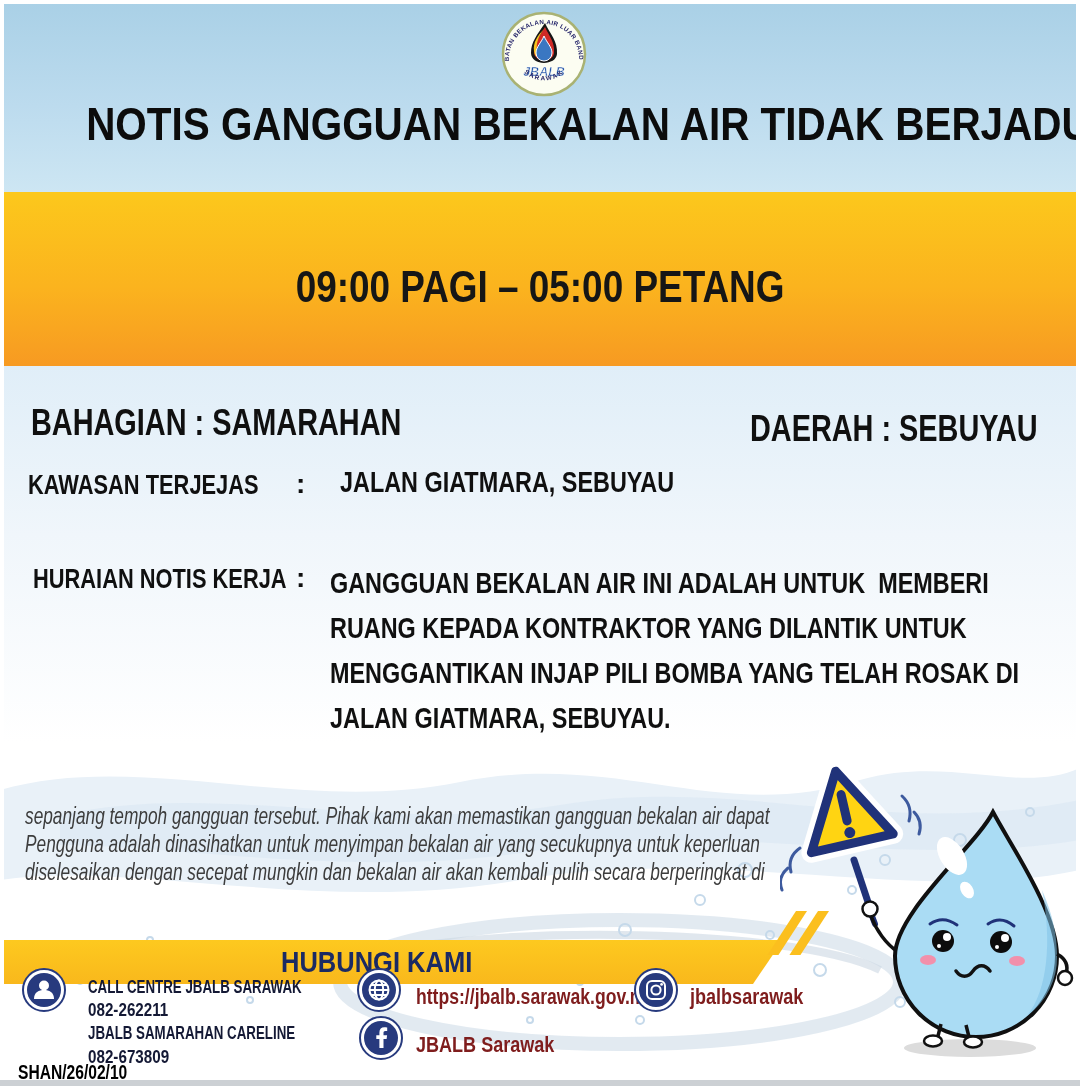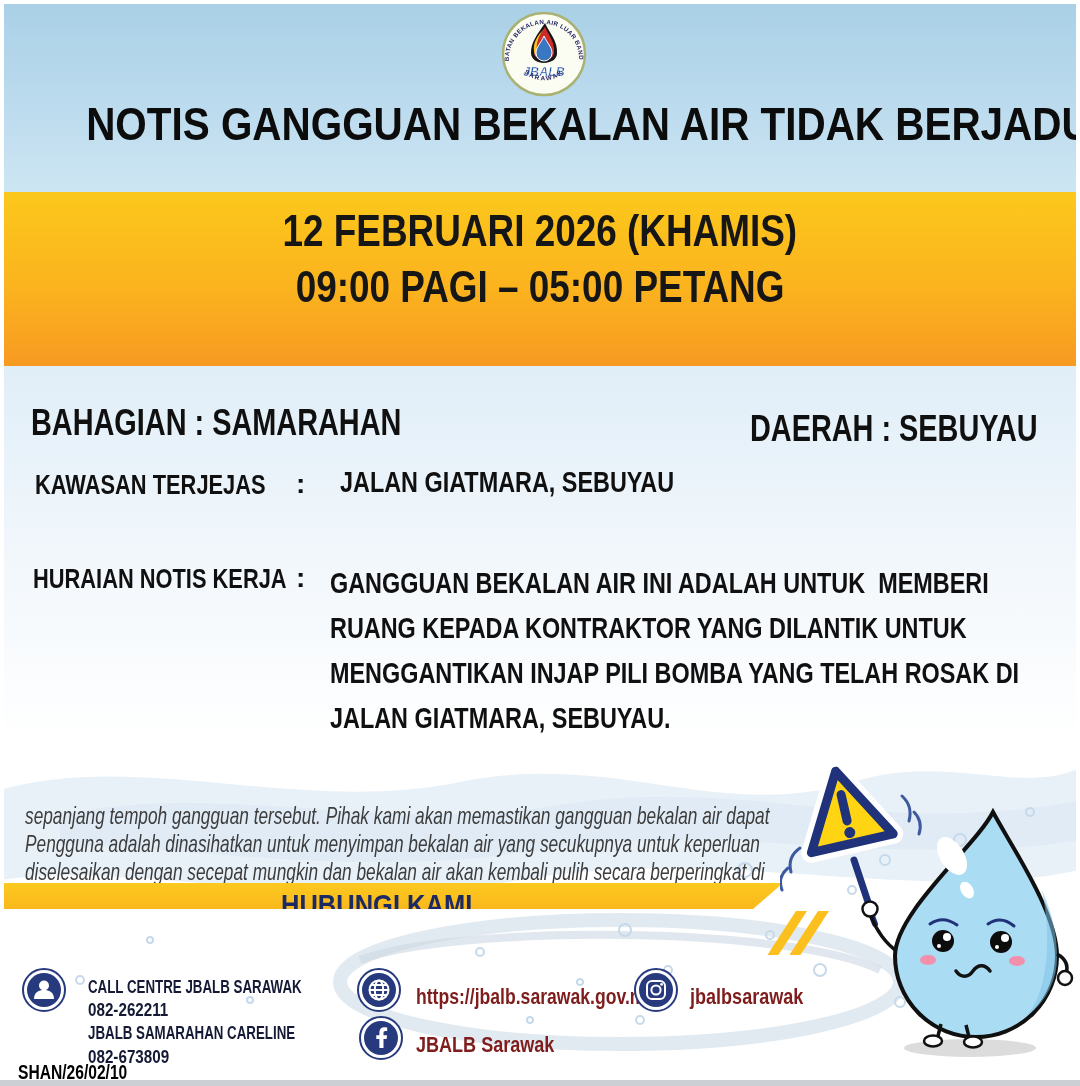--- a/index.html
+++ b/index.html
@@ -17,21 +17,21 @@
   .wband{left:0;top:742px;width:1080px;height:344px;background:#ffffff;}
   .title{left:0;top:96px;font-size:47px;color:#0c0c0c;letter-spacing:0;}
   .dateln{left:0;top:205px;font-size:45px;color:#161616;}
   .timeln{left:0;top:261px;font-size:45px;color:#161616;}
   .info{color:#101010;}
   .lbl{font-size:28px;color:#101010;}
   .val{font-size:30px;color:#101010;}
   .colon{font-size:28px;color:#101010;}
   .vline{line-height:45px;}
   .adv{font-style:italic;color:#3c3c3c;font-size:24px;}
-  .ybanner{left:4px;top:883px;width:779px;height:26px;background:linear-gradient(180deg,#fdc91f,#f9b81c);
+  .ybanner{left:4px;top:940px;width:779px;height:44px;background:linear-gradient(180deg,#fdc91f,#f9b81c);
            clip-path:polygon(0 0,100% 0,calc(100% - 30px) 100%,0 100%);z-index:3;}
   .ybanner-txt{width:100%;text-align:center;line-height:44px;font-size:30px;color:#1b2a63;}
   .stripe{top:911px;width:11px;height:44px;background:#fbbf1e;transform:skewX(-33deg);transform-origin:50% 0;z-index:3;}
   .cring{border:2px solid #273a7e;border-radius:50%;width:44px;height:44px;box-sizing:border-box;
          display:flex;align-items:center;justify-content:center;background:#fff;z-index:4;}
   .cinner{width:34px;height:34px;border-radius:50%;background:#273a7e;display:flex;align-items:center;justify-content:center;}
   .clabel{font-size:18px;line-height:21px;color:#141935;z-index:4;text-align:center;}
   .cphone{font-size:19px;color:#141935;z-index:4;}
   .cnavy{font-size:22px;color:#7f1d1d;z-index:4;}
   .ref{font-size:20px;color:#000;z-index:4;}
@@ -68,37 +68,34 @@
         <textPath href="#arcBot" startOffset="50%" text-anchor="middle">SARAWAK</textPath>
       </text>
     </svg>
   </div>
 
   <div class="abs ctr title z2">
     <span class="nw b" style="transform:scaleX(0.86)">NOTIS GANGGUAN BEKALAN AIR TIDAK BERJADUAL</span>
   </div>
 
   <div class="abs oband"></div>
-  <div class="abs ctr dateln z2">
-    <span class="nw b" style="transform:scaleX(0.82)">12 FEBRUARI 2026 (KHAMIS)</span>
-  </div>
   <div class="abs ctr timeln z2">
     <span class="nw b" style="transform:scaleX(0.82)">09:00 PAGI – 05:00 PETANG</span>
   </div>
 
   <div class="abs iband"></div>
 
   <div class="abs info z2" style="left:31px;top:402px;font-size:37px">
     <span class="nw b" style="transform:scaleX(0.78)">BAHAGIAN : SAMARAHAN</span>
   </div>
   <div class="abs info z2" style="left:750px;top:408px;font-size:37px">
     <span class="nw b" style="transform:scaleX(0.78)">DAERAH : SEBUYAU</span>
   </div>
 
-  <div class="abs lbl z2" style="left:35px;top:469px">
+  <div class="abs lbl z2" style="left:28px;top:469px">
     <span class="nw b" style="transform:scaleX(0.78)">KAWASAN TERJEJAS</span>
   </div>
   <div class="abs colon b z2" style="left:296px;top:468px">:</div>
   <div class="abs val z2" style="left:340px;top:465px">
     <span class="nw b" style="transform:scaleX(0.78)">JALAN GIATMARA, SEBUYAU</span>
   </div>
 
   <div class="abs lbl z2" style="left:33px;top:563px">
     <span class="nw b" style="transform:scaleX(0.78)">HURAIAN NOTIS KERJA</span>
   </div>

